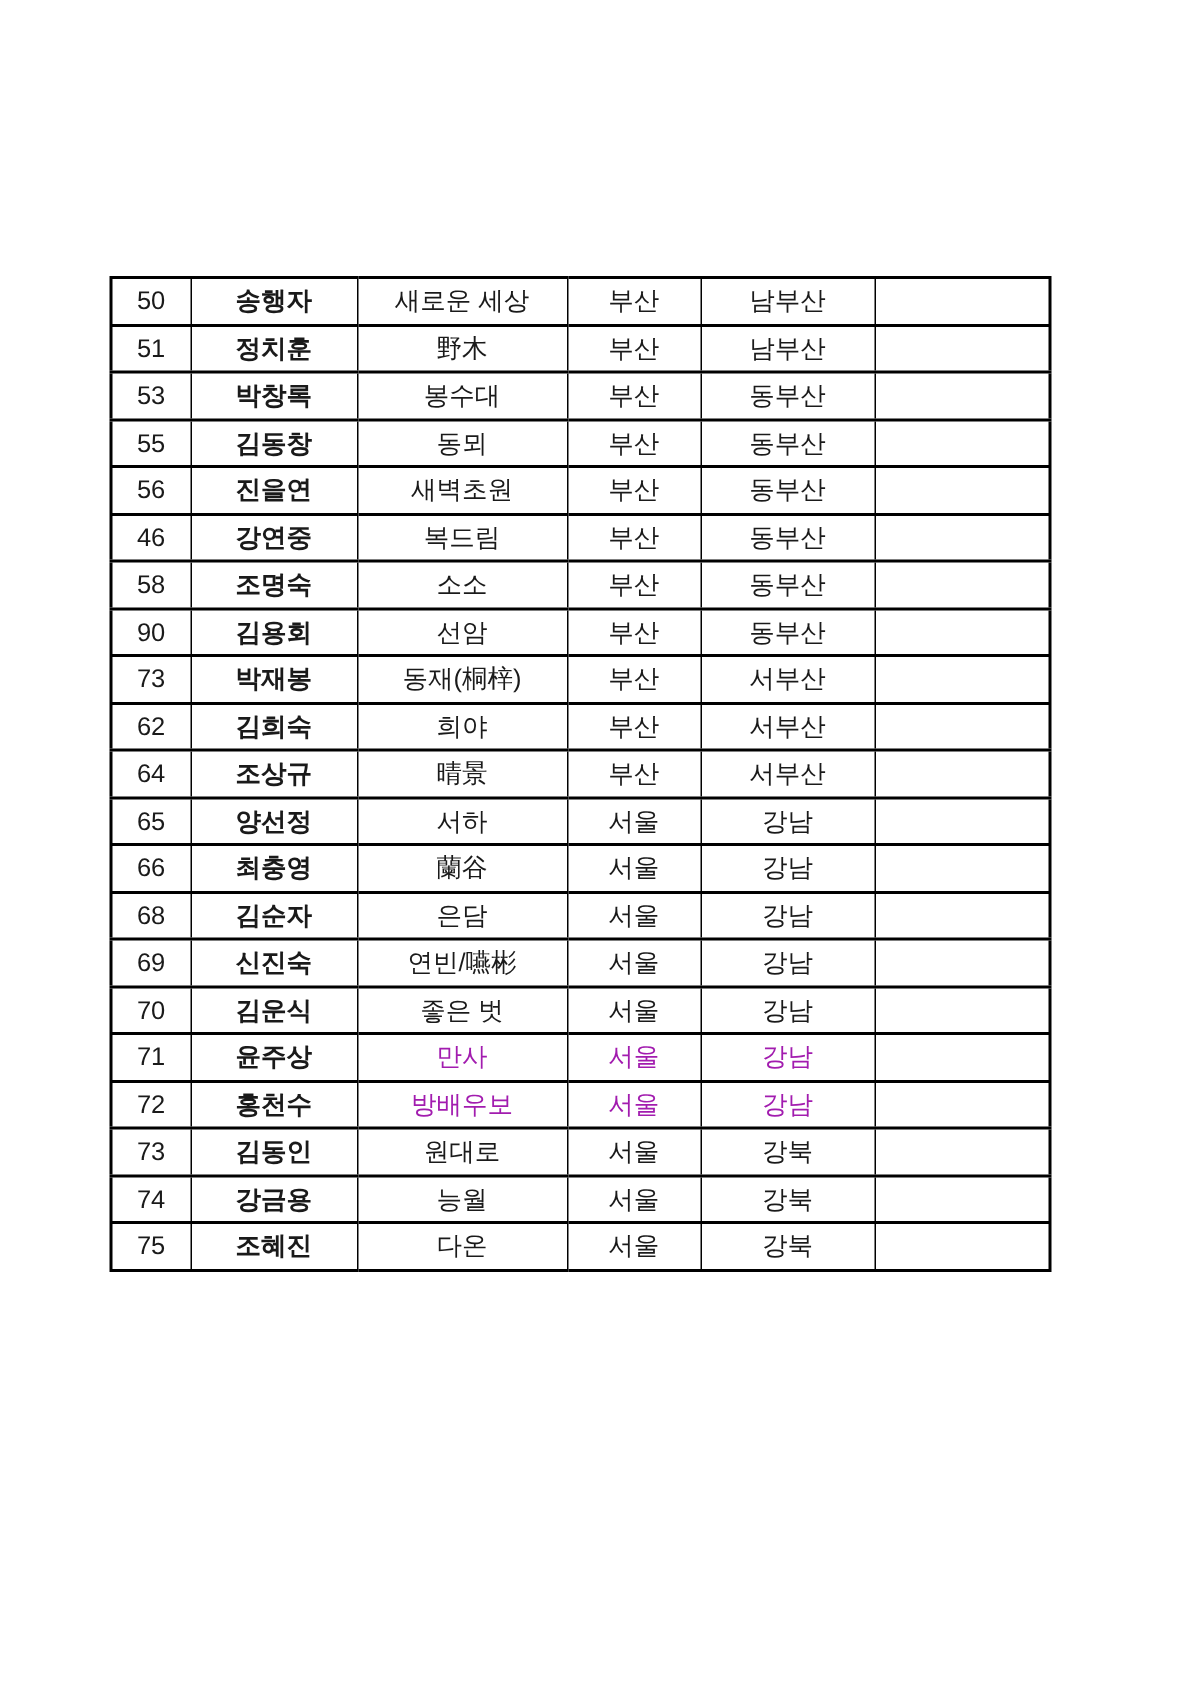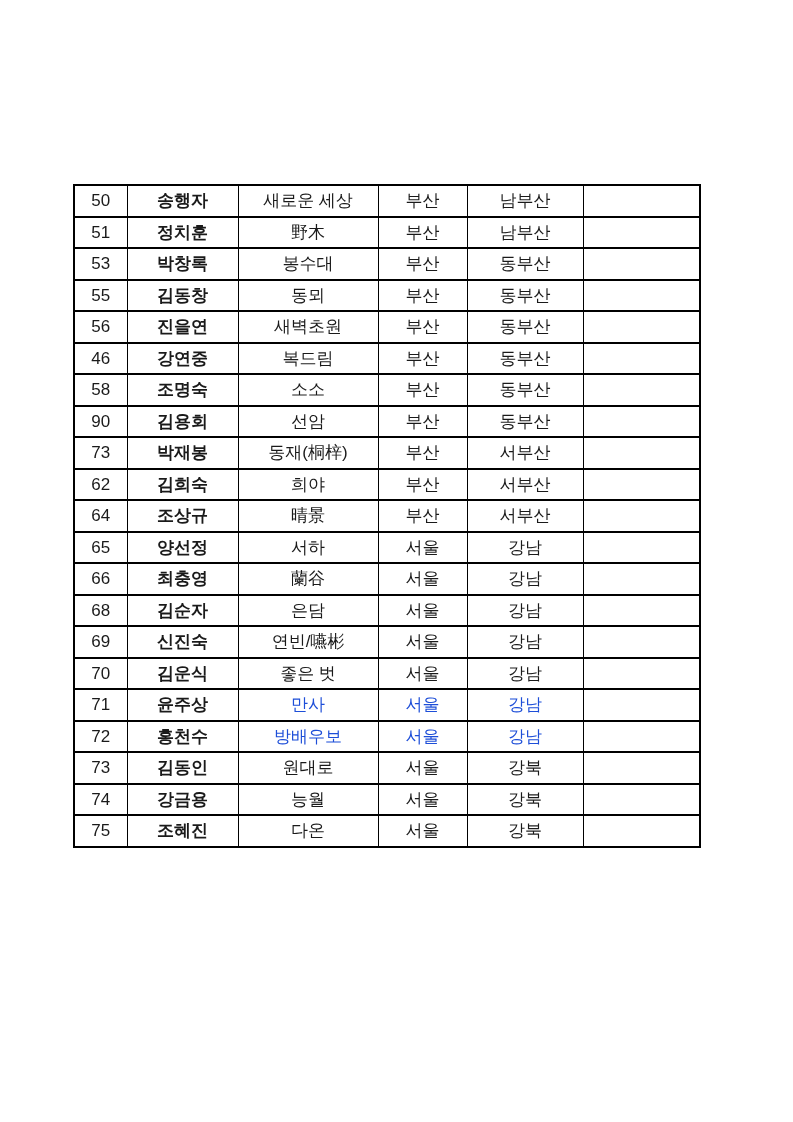--- a/index.html
+++ b/index.html
@@ -56,21 +56,21 @@
   td.cell-no { font-size: 16px; font-weight: 400; }
   td.cell-name { font-weight: 700; }
   td.cell-penname, td.cell-city, td.cell-district { font-weight: 500; }
 
   
   tr.light td {
     color: #7a7a7a;
     font-weight: 400;
   }
   tr.light-except-name td {
-    color: #1d4ed8;
+    color: #a21caf;
     font-weight: 400;
   }
   tr.light-except-name td.cell-name {
     color: #1a1a1a;
     font-weight: 600;
   }
   tr.light td.cell-no, tr.light-except-name td.cell-no {
     color: #1a1a1a;
   }
 </style>

